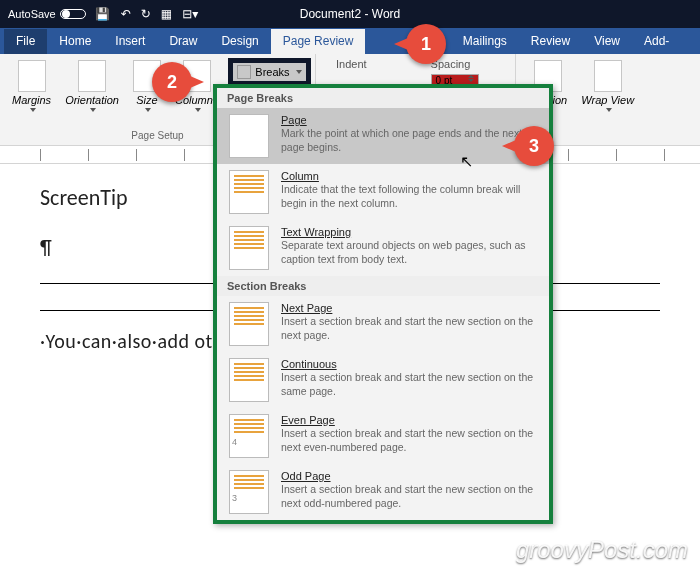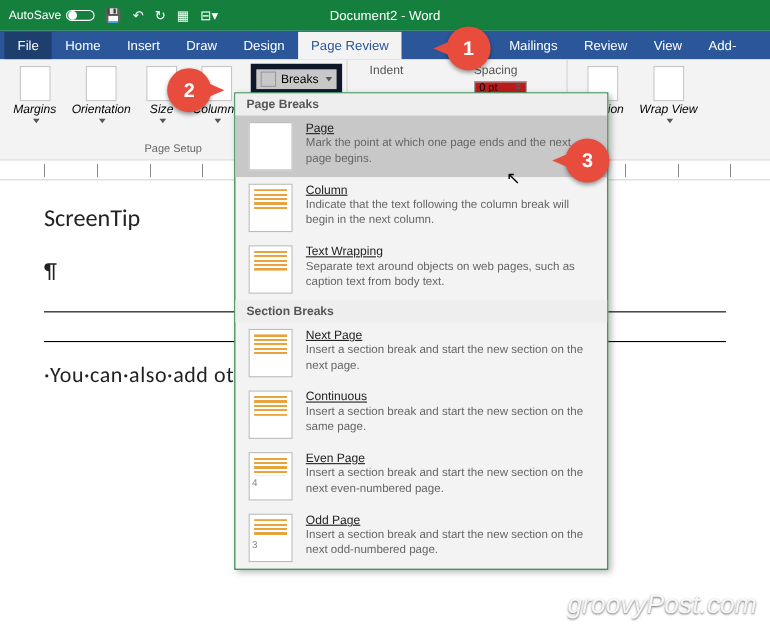--- a/index.html
+++ b/index.html
@@ -1,17 +1,17 @@
 <!DOCTYPE html>
 <html><head>
 <meta charset="utf-8">
 <style>
 * { box-sizing: border-box; margin: 0; padding: 0; }
 body { font-family: "Segoe UI", Tahoma, sans-serif; font-size: 12px; background: #fff; width: 700px; height: 572px; overflow: hidden; position: relative; }
-.titlebar { background: #15803d; height: 28px; display: flex; align-items: center; color: #fff; padding: 0 8px; }
+.titlebar { background: #0f172a; height: 28px; display: flex; align-items: center; color: #fff; padding: 0 8px; }
 .qat { display: flex; align-items: center; gap: 10px; }
 .qat-item { color: #fff; font-size: 11px; display: flex; align-items: center; gap: 4px; }
 .autosave-toggle { width: 26px; height: 10px; border: 1px solid #fff; border-radius: 6px; position: relative; }
 .autosave-toggle::after { content: ""; position: absolute; width: 8px; height: 8px; background: #fff; border-radius: 50%; left: 1px; top: 0; }
 .title-center { position: absolute; left: 50%; transform: translateX(-50%); color: #fff; font-size: 12px; }
 .tabbar { background: #2b579a; height: 26px; display: flex; align-items: flex-end; padding-left: 4px; }
 .tab { color: #fff; padding: 5px 12px 6px; font-size: 12px; cursor: pointer; }
 .tab.file { background: #1e3e6e; }
 .tab.active { background: #f3f3f3; color: #2b579a; }
 .ribbon { background: #f3f3f3; height: 92px; border-bottom: 1px solid #d4d4d4; display: flex; position: relative; }
@@ -34,21 +34,21 @@
 .spinner .updn .d { border-top: 3px solid #555; margin-top: 1px; }
 .ruler { height: 18px; background: #fff; border-bottom: 1px solid #d4d4d4; position: relative; }
 .ruler::before { content: ""; position: absolute; left: 40px; right: 10px; top: 3px; height: 12px; background: repeating-linear-gradient(90deg,#888 0,#888 1px,transparent 1px,transparent 48px); }
 .page { padding: 20px 40px; background: #fff; font-size: 20px; font-family: "Calibri", sans-serif; color: #222; }
 .page h2 { font-size: 22px; font-weight: 400; margin-bottom: 24px; }
 .pilcrow { font-size: 20px; margin-bottom: 24px; }
 .page-divider { border-top: 1px solid #000; border-bottom: 1px solid #000; height: 28px; margin-bottom: 18px; }
 .bodytext { font-size: 20px; letter-spacing: 0.5px; }
 
 
-.breaks-menu { position: absolute; left: 213px; top: 84px; width: 340px; background: #f3f3f3; border: 1px solid #15803d; box-shadow: 2px 2px 6px rgba(0,0,0,0.3); z-index: 50; }
+.breaks-menu { position: absolute; left: 213px; top: 84px; width: 340px; background: #f3f3f3; border: 4px solid #15803d; box-shadow: 2px 2px 6px rgba(0,0,0,0.3); z-index: 50; }
 .menu-section { padding: 4px 10px; font-size: 11px; font-weight: 600; color: #555; background: #eee; }
 .menu-item { display: flex; gap: 12px; padding: 6px 12px; cursor: pointer; }
 .menu-item.hover { background: #c8c8c8; }
 .mi-icon { width: 40px; height: 44px; flex: 0 0 40px; border: 1px solid #bbb; background: #fff; position: relative; overflow:hidden; }
 .mi-icon.orange::before { content:""; position:absolute; left:4px; top:4px; right:4px; height:18px; background: repeating-linear-gradient(#e8a33d 0,#e8a33d 2px,transparent 2px,transparent 4px); }
 .mi-icon.ep::before { content:""; position:absolute; left:4px; top:4px; right:4px; height:16px; background: repeating-linear-gradient(#e8a33d 0,#e8a33d 2px,transparent 2px,transparent 4px);}
 .mi-icon.ep::after { content:"4"; position:absolute; left:2px; top:22px; font-size:9px; color:#888; }
 .mi-icon.op::after { content:"3"; position:absolute; left:2px; top:22px; font-size:9px; color:#888; }
 .mi-body { flex: 1; }
 .mi-title { font-size: 11px; color: #222; }

